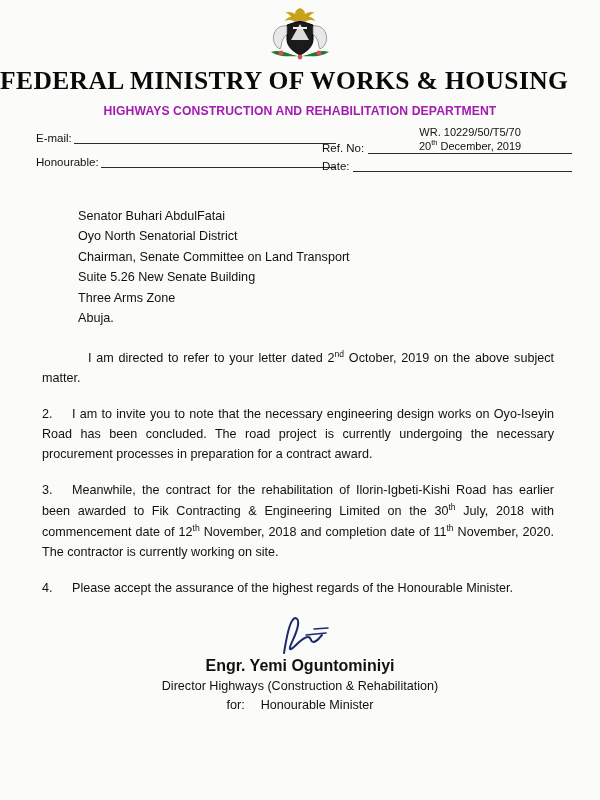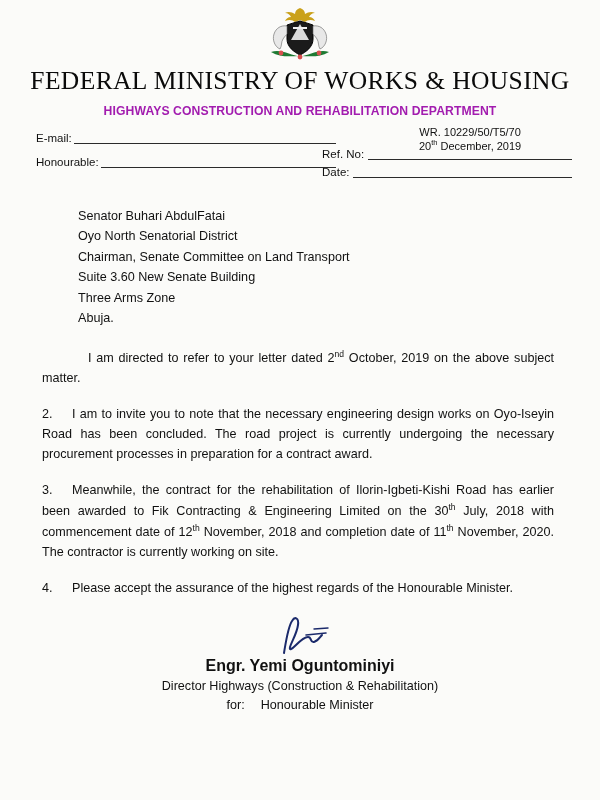--- a/index.html
+++ b/index.html
@@ -31,23 +31,22 @@
     height: 58px;
   }
   .crest {
     position: relative;
     width: 86px;
     height: 54px;
   }
 
   
   .ministry-title {
-    text-align: center;
     font-family: "Liberation Serif", serif;
-    font-weight: normal;
+    font-weight: bold;
     font-size: 25.5px;
     letter-spacing: 0.4px;
     color: #0a0a0a;
     margin-top: 2px;
     white-space: nowrap;
   }
   .dept-title {
     text-align: center;
     font-family: "Liberation Sans", sans-serif;
     font-weight: bold;
@@ -95,21 +94,21 @@
     display: flex;
     align-items: flex-end;
     font-size: 11.5px;
     margin-bottom: 2px;
   }
   .ref-no-label { white-space: nowrap; margin-right: 4px; }
   .ref-value {
     font-size: 11px;
     flex: 1;
     border-bottom: 1px solid #2b2b2b;
-    padding-bottom: 7px;
+    padding-bottom: 1px;
     line-height: 1.15;
   }
   .ref-value .line1 { display: block; text-align: center; }
   .ref-value .line2 { display: block; text-align: center; }
   .date-line {
     display: flex;
     align-items: flex-end;
     font-size: 11.5px;
     margin-top: 6px;
   }
@@ -231,21 +230,21 @@
         <span class="lbl">Date:</span>
         <span class="rule"></span>
       </div>
     </div>
   </div>
 
   <div class="addressee">
     <div>Senator Buhari AbdulFatai</div>
     <div>Oyo North Senatorial District</div>
     <div>Chairman, Senate Committee on Land Transport</div>
-    <div>Suite 3.60 New Senate Building</div>
+    <div>Suite 5.26 New Senate Building</div>
     <div>Three Arms Zone</div>
     <div>Abuja.</div>
   </div>
 
 
   <div class="body">
 
     <div class="para">
       <span class="indent"></span><span>I am directed to refer to your letter dated 2</span><sup class="ord">nd</sup><span> October, 2019 on the above subject matter.</span>
     </div>

